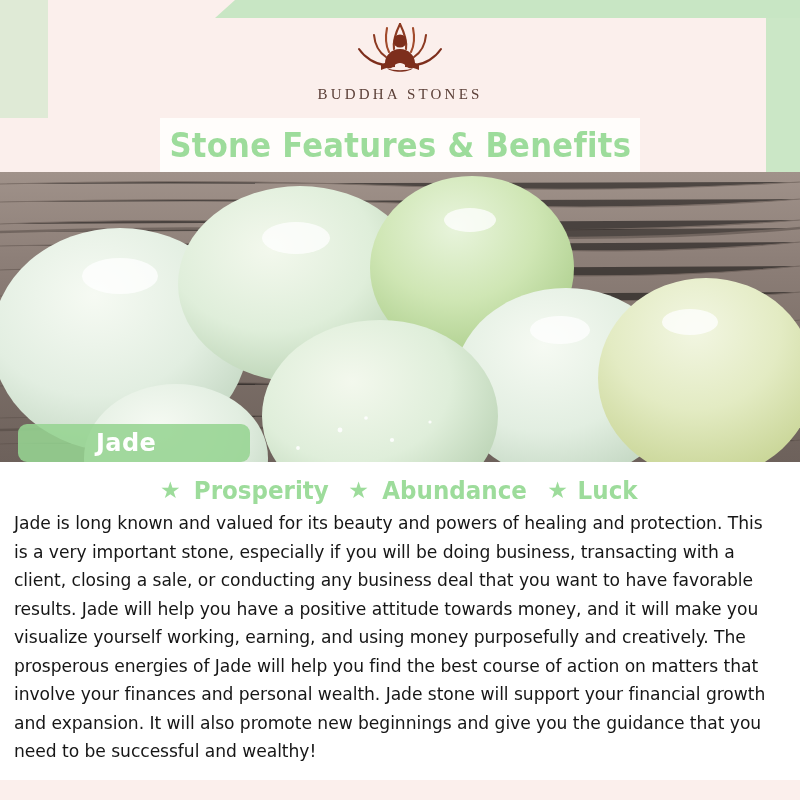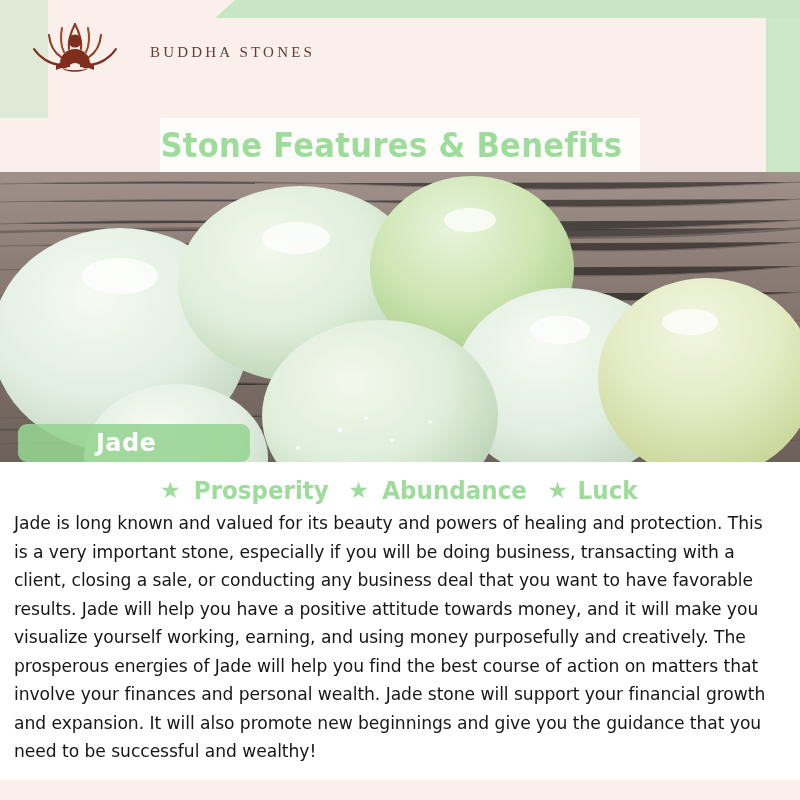--- a/index.html
+++ b/index.html
@@ -28,34 +28,34 @@
     opacity:.95;
   }
   .band-leftfoot{
     left:0;bottom:0;width:48px;height:118px;background:#c8e6c4;opacity:.55;
   }
 
   
   .header{position:absolute;top:0;left:0;width:800px;height:120px;}
   .logo-wrap{
     position:absolute;left:0;right:0;top:18px;
-    display:flex;flex-direction:row;align-items:center;
+    display:flex;flex-direction:column;align-items:center;
   }
   .logo-mark{width:150px;height:62px;display:block;}
   .logo-text{
     margin-top:6px;
     font-family:"Liberation Serif", serif;
     font-size:15px;letter-spacing:3.2px;color:#5c4038;font-weight:400;
   }
 
   
   .title-banner{
     position:absolute;top:118px;left:160px;width:480px;height:54px;
     background:#fffdfb;
-    display:flex;align-items:center;justify-content:flex-end;
+    display:flex;align-items:center;justify-content:center;
   }
   .title-text{
     font-family:"DejaVu Sans", sans-serif;
     font-weight:700;
     font-size:33px;
     color:#9ddc9b;
     letter-spacing:.3px;
     white-space:nowrap;
     transform:scaleX(.93);
   }

